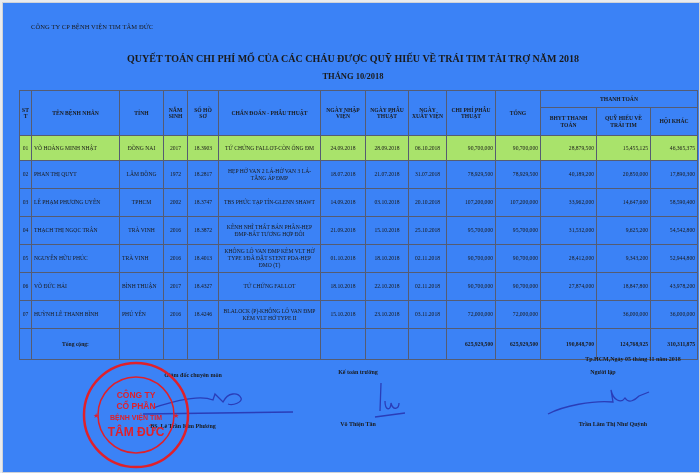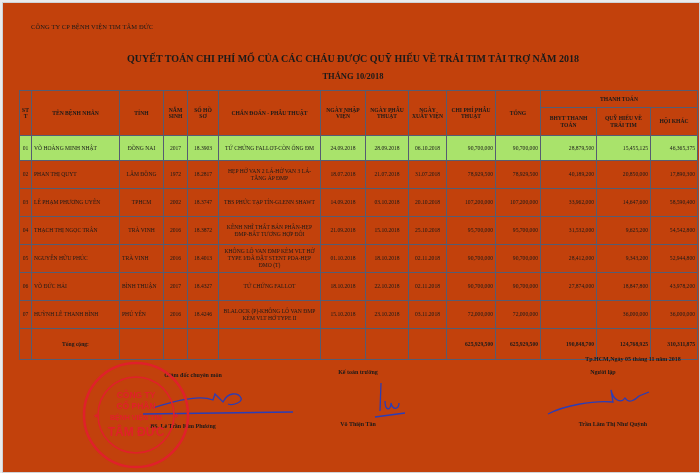--- a/index.html
+++ b/index.html
@@ -1,17 +1,17 @@
 <!DOCTYPE html>
 <html><head>
 <meta charset="utf-8">
 <style>
   html,body{margin:0;padding:0;}
   body{width:700px;height:473px;background:#e9ebee;font-family:"Liberation Serif",serif;color:#1a1a1a;overflow:hidden;position:relative;}
-  .page{position:absolute;left:2px;top:2px;width:696px;height:469px;background:#c2410c;border:1px solid #cfd3d8;}
+  .page{position:absolute;left:2px;top:2px;width:696px;height:469px;background:#3b82f6;border:1px solid #cfd3d8;}
   .company{position:absolute;left:28px;top:20px;font-size:6.5px;letter-spacing:0.1px;}
   .title{position:absolute;left:0;width:700px;top:50px;text-align:center;font-weight:bold;font-size:10px;}
   .subtitle{position:absolute;left:0;width:700px;top:68px;text-align:center;font-weight:bold;font-size:8.5px;}
   table.grid{position:absolute;left:16px;top:87px;border-collapse:collapse;font-size:5.6px;table-layout:fixed;}
   table.grid td, table.grid th{border:0.8px solid #555c72;padding:0 2px;vertical-align:middle;}
   table.grid th{font-weight:bold;text-align:center;height:14px;line-height:1.15;}
   table.grid tr.hdr1 th{height:16px;}
   table.grid tr.hdr2 th{height:27px;}
   table.grid td{height:27px;line-height:1.2;}
   table.grid tr.highlight td{background:#a9e36b;height:24px;}

